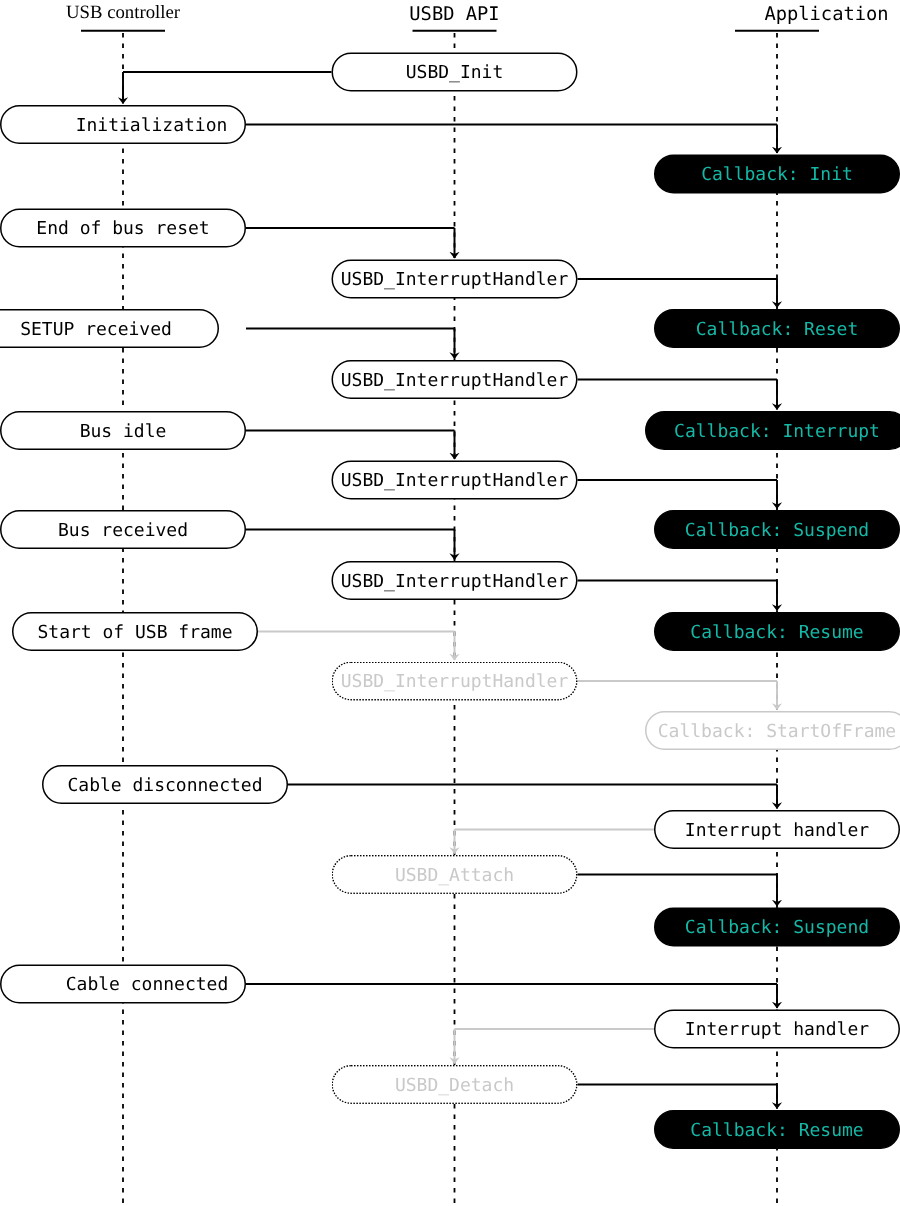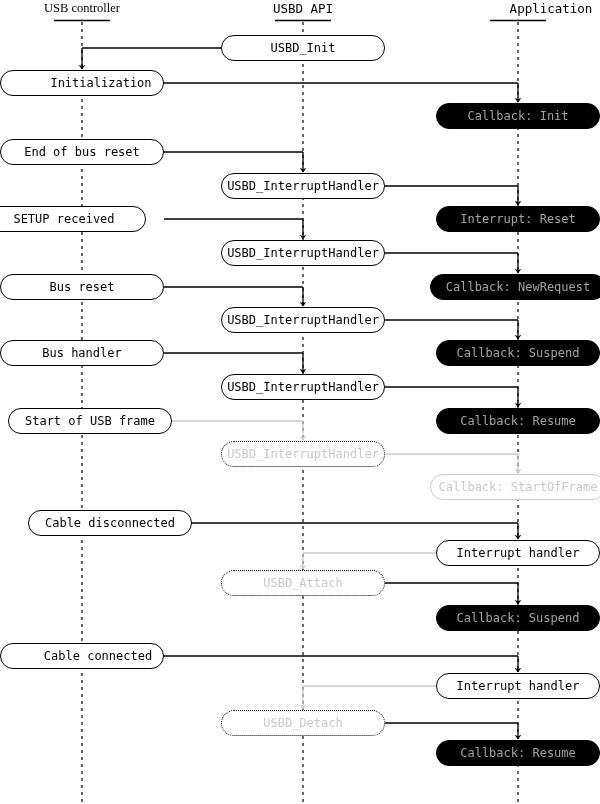--- a/index.html
+++ b/index.html
@@ -7,21 +7,21 @@
        font-family:"DejaVu Sans Mono","Liberation Mono",monospace;}
   #stage{position:relative;width:600px;height:804px;background:#fff;}
   svg.layer{position:absolute;left:0;top:0;width:600px;height:804px;overflow:visible;}
   .hdr{position:absolute;font-size:12.5px;color:#000;white-space:nowrap;
        transform:translateX(-50%);top:1px;letter-spacing:0px;}
   .node{position:absolute;transform:translate(-50%,-50%);
         box-sizing:border-box;white-space:nowrap;
         display:flex;align-items:center;justify-content:center;
         font-size:12px;line-height:1;height:26px;}
   .n-white{background:#fff;border:1.3px solid #000;border-radius:14px;color:#000;}
-  .n-black{background:#000;border:1.3px solid #000;border-radius:14px;color:#a3a3a3;}
+  .n-black{background:#000;border:1.3px solid #000;border-radius:14px;color:#14b8a6;}
   .n-dotted{background:#fff;border:1.6px dotted #000;border-radius:14px;color:#c9c9c9;}
   .n-ghost{background:#fff;border:1.3px solid #c9c9c9;border-radius:14px;color:#c9c9c9;}
 </style>
 </head>
 <body>
 
 <div id="stage">
   <svg class="layer" id="wires">
       <defs>
         <marker id="ah-solid" markerWidth="9" markerHeight="9" refX="4.2" refY="4" orient="auto" markerUnits="userSpaceOnUse">
@@ -89,42 +89,42 @@
       <div class="node n-black" style="left: 518px; top: 116px; width: 164px;">
         <span>Callback: Init</span>
       </div>
       <div class="node n-white" style="left: 82px; top: 152px; width: 164px;">
         <span>End of bus reset</span>
       </div>
       <div class="node n-white" style="left: 303px; top: 186px; width: 164px;">
         <span>USBD_InterruptHandler</span>
       </div>
       <div class="node n-black" style="left: 518px; top: 219px; width: 164px;">
-        <span>Interrupt: Reset</span>
+        <span>Callback: Reset</span>
       </div>
       <div class="node n-white" style="left: 64px; top: 219px; width: 164px;">
         <span>SETUP received</span>
       </div>
       <div class="node n-white" style="left: 303px; top: 253px; width: 164px;">
         <span>USBD_InterruptHandler</span>
       </div>
       <div class="node n-black" style="left: 518px; top: 287px; width: 176px;">
-        <span>Callback: NewRequest</span>
+        <span>Callback: Interrupt</span>
       </div>
       <div class="node n-white" style="left: 82px; top: 287px; width: 164px;">
-        <span>Bus reset</span>
+        <span>Bus idle</span>
       </div>
       <div class="node n-white" style="left: 303px; top: 320px; width: 164px;">
         <span>USBD_InterruptHandler</span>
       </div>
       <div class="node n-black" style="left: 518px; top: 353px; width: 164px;">
         <span>Callback: Suspend</span>
       </div>
       <div class="node n-white" style="left: 82px; top: 353px; width: 164px;">
-        <span>Bus handler</span>
+        <span>Bus received</span>
       </div>
       <div class="node n-white" style="left: 303px; top: 387px; width: 164px;">
         <span>USBD_InterruptHandler</span>
       </div>
       <div class="node n-black" style="left: 518px; top: 421px; width: 164px;">
         <span>Callback: Resume</span>
       </div>
       <div class="node n-white" style="left: 90px; top: 421px; width: 164px;">
         <span>Start of USB frame</span>
       </div>

